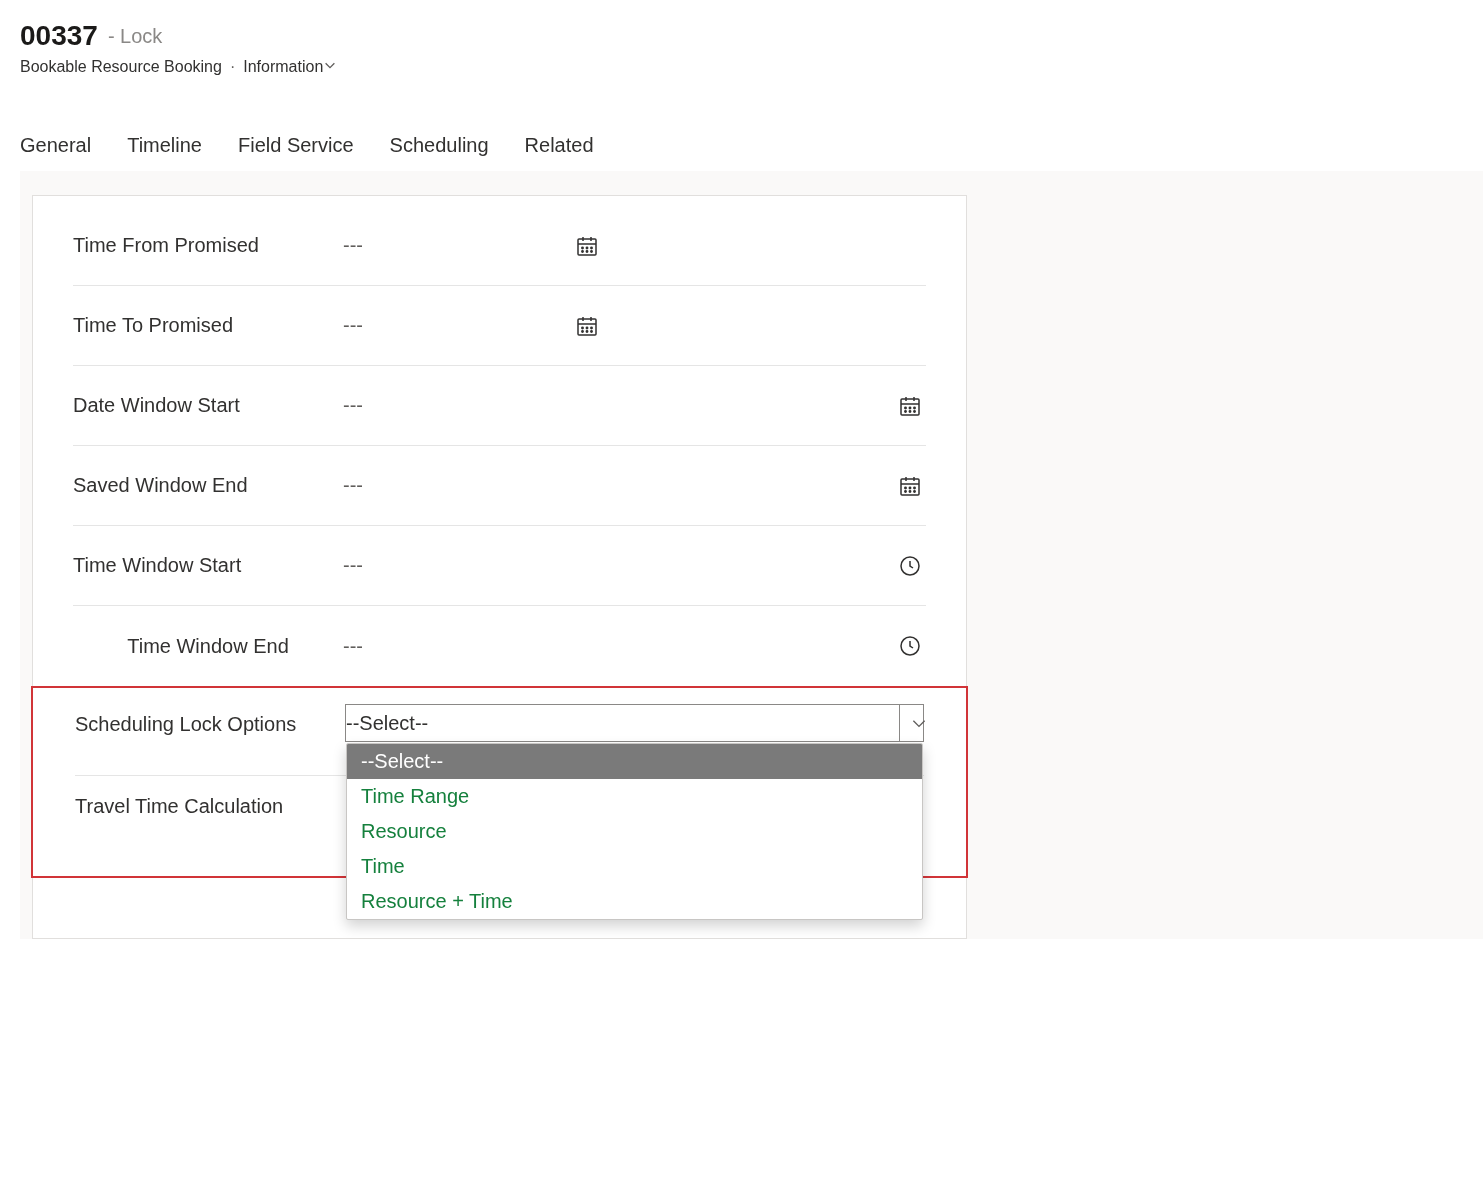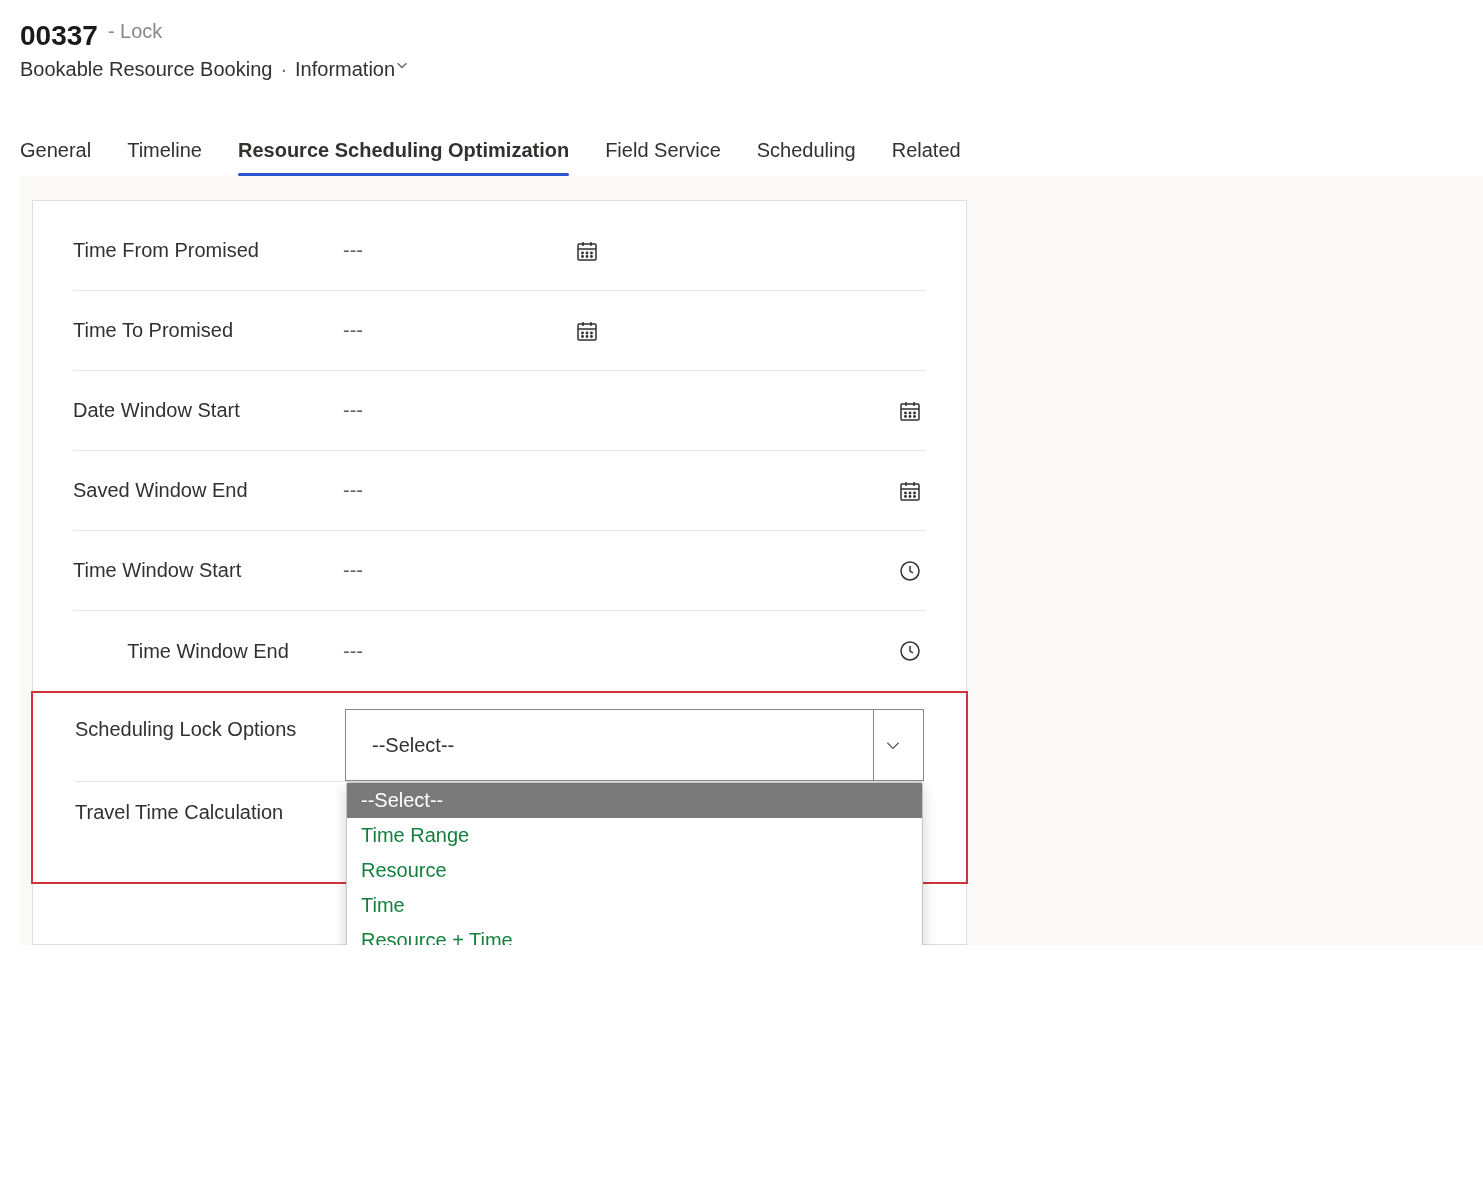--- a/index.html
+++ b/index.html
@@ -4,24 +4,24 @@
 <style>
   * { box-sizing: border-box; margin: 0; padding: 0; }
   body {
     font-family: "Segoe UI", -apple-system, BlinkMacSystemFont, sans-serif;
     background: #fff;
     color: #323130;
     font-size: 14px;
   }
   .page { width: 1483px; padding: 20px 0 0 20px; }
   .header { margin-bottom: 18px; }
-  .title-row { display: flex; align-items: flex-start; gap: 10px; margin-bottom: 6px; }
+  .title-row { display: flex; align-items: center; gap: 10px; margin-bottom: 6px; }
   .record-title { font-size: 28px; font-weight: 600; color: #1b1a19; }
   .saved-status { font-size: 20px; color: #8a8886; font-weight: 400; }
-  .subtitle-row { display: flex; align-items: center; gap: 8px; font-size: 20px; color: #323130; }
+  .subtitle-row { display: flex; align-items: center; gap: 8px; font-size: 16px; color: #323130; }
   .entity-name { font-weight: 400; }
   .dot { color: #605e5c; }
   .form-selector { display: flex; align-items: flex-start; cursor: pointer; }
   .chevron-down-sm { width: 14px; height: 14px; }
 
   .tabs { display: flex; gap: 36px; padding: 14px 0 0 0; border-bottom: none; }
   .tab { font-size: 20px; color: #323130; padding: 6px 0 14px 0; cursor: pointer; position: relative; white-space: nowrap; margin-top: 20px; }
   .tab.active { font-weight: 600; }
   .tab.active::after {
     content: "";
@@ -79,26 +79,26 @@
     display: flex;
     align-items: flex-start;
     padding-top: 16px;
     border-bottom: 1px solid #e5e5e5;
     min-height: 88px;
   }
   .select-field-row .field-label { padding-top: 6px; line-height: 1.4; }
 
   .select-box {
     flex: 1;
-    height: 72px;
+    height: 38px;
     border: 1px solid #8a8886;
     display: flex;
     align-items: center;
     justify-content: space-between;
-    padding: 0 26px;
+    padding: 0 0;
     font-size: 20px;
     color: #323130;
     background: #fff;
     position: relative;
     gap: 33px;
   }
   .select-caret {
     width: 38px;
     height: 100%;
     border-left: 1px solid #8a8886;
@@ -159,21 +159,20 @@
         <svg class="chevron-down-sm" viewBox="0 0 16 16" fill="none" stroke="#605e5c" stroke-width="1.5">
             <path d="M3 6l5 5 5-5"></path>
           </svg>
       </span>
     </div>
   </div>
 
   <div class="tabs">
     <div class="tab">General</div>
     <div class="tab">Timeline</div>
-    <div class="tab active">Resource Scheduling Optimization</div>
     <div class="tab">Field Service</div>
     <div class="tab">Scheduling</div>
     <div class="tab">Related</div>
   </div>
 
   <div class="content-area">
     <div class="form-card">
 
       <div class="field-row">
         <div class="field-label">Time From Promised</div>

